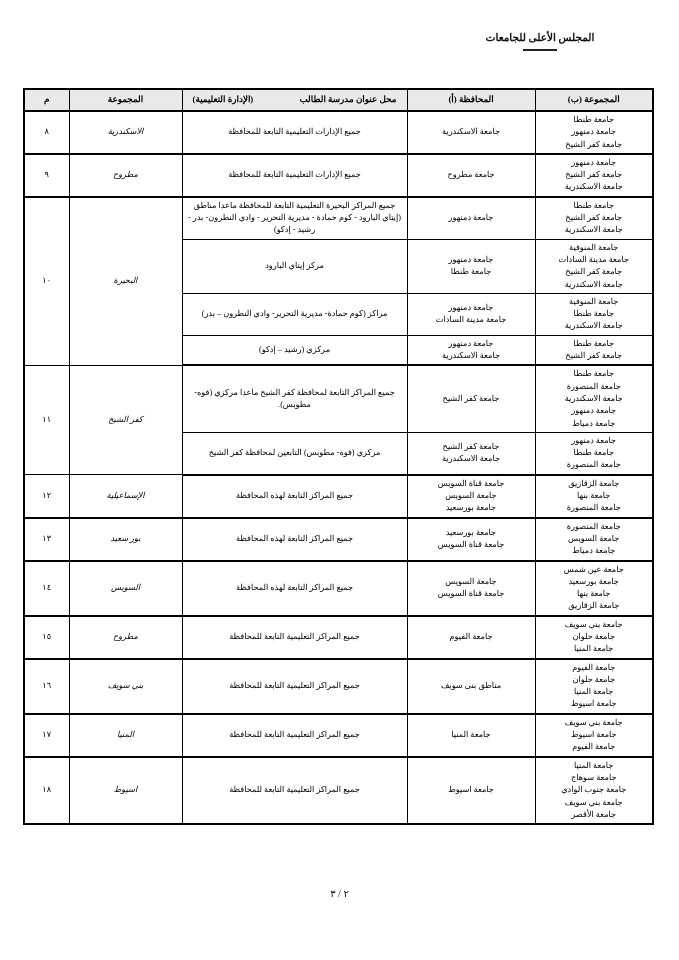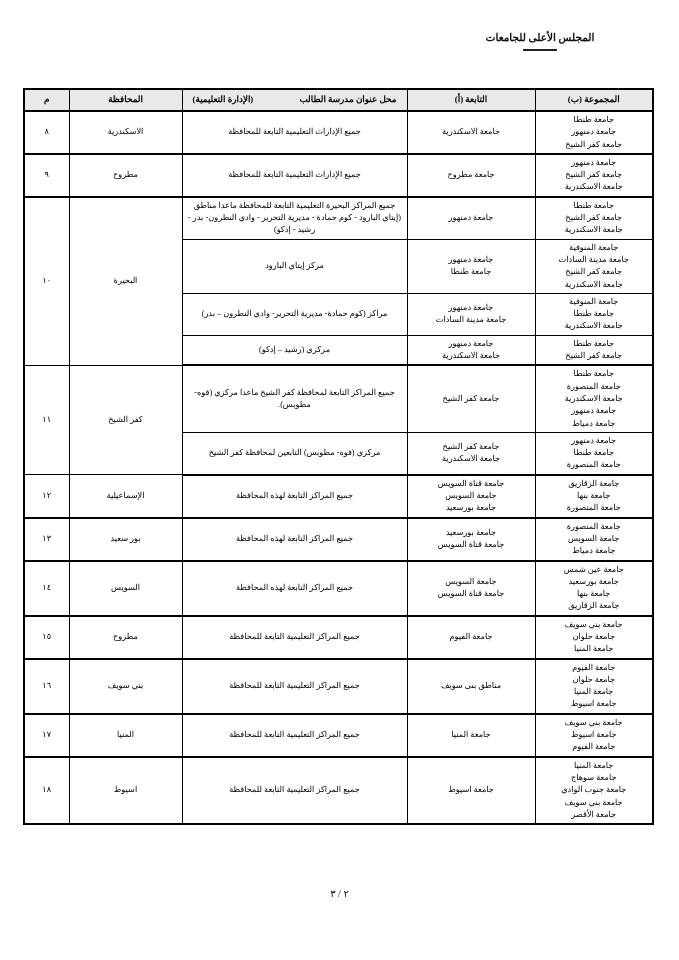--- a/index.html
+++ b/index.html
@@ -166,21 +166,21 @@
   col.c-groupb  { width: 118px; }
   col.c-groupa  { width: 128px; }
   col.c-address { width: 225px; }
   col.c-gov     { width: 113px; }
   col.c-num     { width: 45px; }
 
   
   tr.block-end > td { border-bottom: 2px solid #000; }
   td.gov-cell, td.num-cell { border-bottom: 2px solid #000; border-top: 2px solid #000; }
 
-  td.gov-cell { font-size: 8.6px; font-weight: normal; }
+  td.gov-cell { font-size: 8.6px; font-weight: normal; font-style: italic; }
   td.num-cell { font-size: 9px; letter-spacing: 0.5px; }
 
   td.addr-cell { font-size: 8.2px; padding: 4px 6px; line-height: 1.55; }
   td.addr-cell.multi { text-align: center; }
 
   .uni-line { display: block; white-space: nowrap; }
 
   
   .hdr-address {
     display: flex;
@@ -222,28 +222,28 @@
       <colgroup>
         <col class="c-groupb">
         <col class="c-groupa">
         <col class="c-address">
         <col class="c-gov">
         <col class="c-num">
       </colgroup>
       <thead>
         <tr>
           <th>المجموعة (ب)</th>
-          <th>التابعة (أ)</th>
+          <th>المحافظة (أ)</th>
           <th>
             <div class="hdr-address">
               <span>محل عنوان مدرسة الطالب</span>
               <span>(الإدارة التعليمية)</span>
             </div>
           </th>
-          <th>المحافظة</th>
+          <th>المجموعة</th>
           <th>م</th>
         </tr>
       </thead>
       <tbody id="table-body">
           <tr class="block-end">
             <td>
               <span class="uni-line">جامعة طنطا</span>
               <span class="uni-line">جامعة دمنهور</span>
               <span class="uni-line">جامعة كفر الشيخ</span>
             </td>

